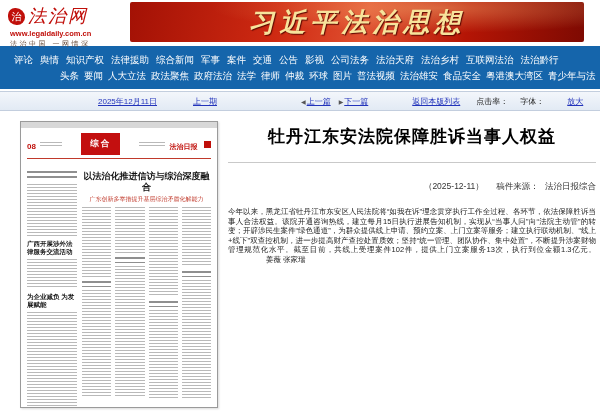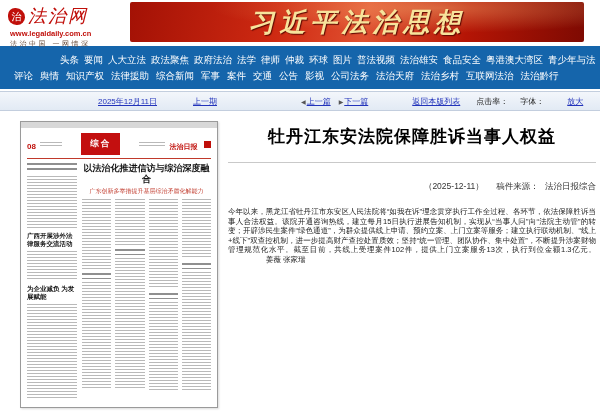--- a/index.html
+++ b/index.html
@@ -55,21 +55,21 @@
   .paper-head { display:flex; align-items:center; justify-content:space-between;
                 border-bottom:1px solid #c0392b; padding-bottom:3px; }
   .pageno { color:#c00f0a; font-weight:bold; font-size:8px; }
   .section-box { background:#c30f0f; color:#fff; font-size:8.5px; font-weight:bold;
                  padding:5px 9px; letter-spacing:2px; }
   .masthead { color:#c00f0a; font-size:7px; font-weight:bold;
               font-family:"Liberation Serif", serif; }
   .seal { display:inline-block; width:7px; height:7px; background:#c00f0a; vertical-align:middle; margin-left:2px; }
   .tl { background:repeating-linear-gradient(to bottom,#b9b9b9 0 1px,transparent 1px 3px); }
   .tld { background:repeating-linear-gradient(to bottom,#8f8f8f 0 2px,transparent 2px 5px); }
-  .paper-body { display:flex; gap:5px; margin-top:4px;justify-content:center; }
+  .paper-body { display:flex; gap:5px; margin-top:12px;justify-content:center; }
   .pcol-l { width:50px; flex:none; }
   .pcol-r { flex:1; }
   .ph1 { font-size:9px; font-weight:bold; text-align:center; color:#111; line-height:11px;
          font-family:"Liberation Serif", serif; }
   .ph-sub { font-size:6px; color:#c0392b; text-align:center; margin:2px 0 3px 0; }
   .ph2 { font-size:6.5px; font-weight:bold; color:#111; line-height:8px; margin:3px 0; }
   .pcols { display:flex; gap:4px; margin-top:3px; }
   .pcol { flex:1; }
   .mb3{margin-bottom:3px} .mb4{margin-bottom:4px}
 
@@ -97,54 +97,54 @@
     </div>
     <div class="logo-url">www.legaldaily.com.cn</div>
     <div class="logo-slogan">法治中国 一网情深</div>
   </div>
   <div class="banner">
     <span class="banner-title">习近平法治思想</span>
   </div>
 </div>
 
 <div class="nav">
+  <div class="nav-row nav-row2">
+      <a class="nav-link">评论</a>
+      <a class="nav-link">舆情</a>
+      <a class="nav-link">知识产权</a>
+      <a class="nav-link">法律援助</a>
+      <a class="nav-link">综合新闻</a>
+      <a class="nav-link">军事</a>
+      <a class="nav-link">案件</a>
+      <a class="nav-link">交通</a>
+      <a class="nav-link">公告</a>
+      <a class="nav-link">影视</a>
+      <a class="nav-link">公司法务</a>
+      <a class="nav-link">法治天府</a>
+      <a class="nav-link">法治乡村</a>
+      <a class="nav-link">互联网法治</a>
+      <a class="nav-link">法治黔行</a>
+    </div>
   <div class="nav-row nav-row1">
       <a class="nav-link">头条</a>
       <a class="nav-link">要闻</a>
       <a class="nav-link">人大立法</a>
       <a class="nav-link">政法聚焦</a>
       <a class="nav-link">政府法治</a>
       <a class="nav-link">法学</a>
       <a class="nav-link">律师</a>
       <a class="nav-link">仲裁</a>
       <a class="nav-link">环球</a>
       <a class="nav-link">图片</a>
       <a class="nav-link">普法视频</a>
       <a class="nav-link">法治雄安</a>
       <a class="nav-link">食品安全</a>
       <a class="nav-link">粤港澳大湾区</a>
       <a class="nav-link">青少年与法</a>
     </div>
-  <div class="nav-row nav-row2">
-      <a class="nav-link">评论</a>
-      <a class="nav-link">舆情</a>
-      <a class="nav-link">知识产权</a>
-      <a class="nav-link">法律援助</a>
-      <a class="nav-link">综合新闻</a>
-      <a class="nav-link">军事</a>
-      <a class="nav-link">案件</a>
-      <a class="nav-link">交通</a>
-      <a class="nav-link">公告</a>
-      <a class="nav-link">影视</a>
-      <a class="nav-link">公司法务</a>
-      <a class="nav-link">法治天府</a>
-      <a class="nav-link">法治乡村</a>
-      <a class="nav-link">互联网法治</a>
-      <a class="nav-link">法治黔行</a>
-    </div>
 </div>
 
 <div class="toolbar">
   <a class="tlink ml98">2025年12月11日</a>
   <a class="tlink ml36">上一期</a>
   <span class="arrow ml84">◀</span>
   <a class="tlink">上一篇</a>
   <span class="arrow ml8">▶</span>
   <a class="tlink">下一篇</a>
   <a class="tlink ml44">返回本版列表</a>

